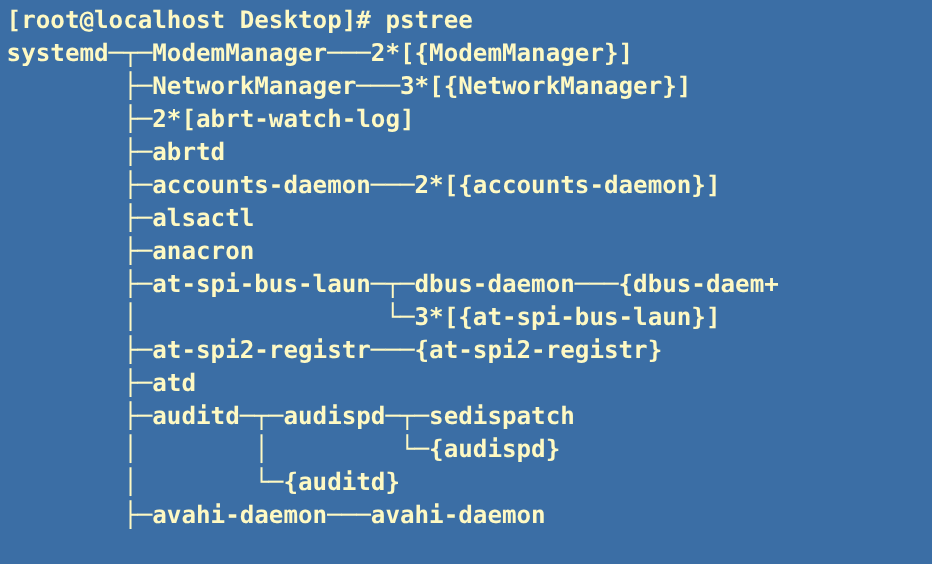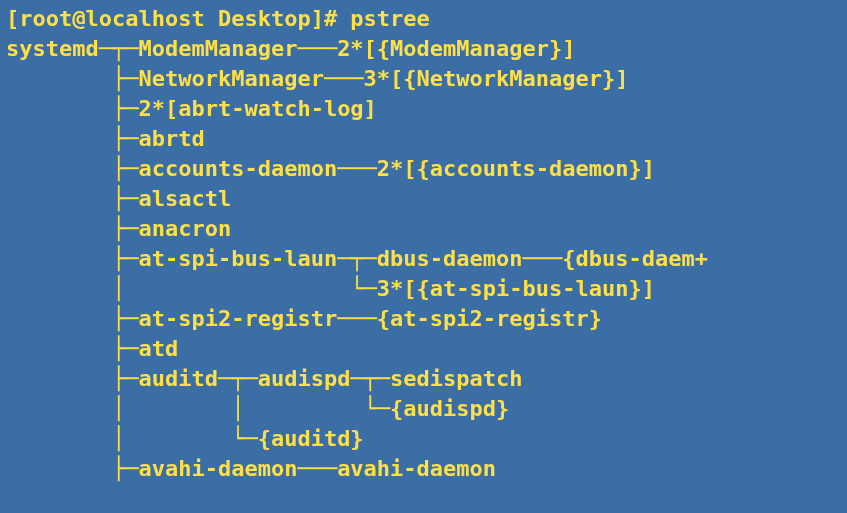--- a/index.html
+++ b/index.html
@@ -9,21 +9,21 @@
     width: 847px;
     height: 513px;
     overflow: hidden;
   }
   pre.terminal {
     margin: 0;
     padding: 4px 6px;
     font-family: "DejaVu Sans Mono", "Liberation Mono", "Consolas", monospace;
     font-size: 22px;
     line-height: 30px;
-    color: #fde047;
+    color: #fef9c3;
     font-weight: bold;
     white-space: pre;
     letter-spacing: 0px;
   }
 </style>
 </head>
 <body>
 
 <pre class="terminal"><span>[root@localhost Desktop]# pstree</span>
 <span>systemd─┬─ModemManager───2*[{ModemManager}]</span>

